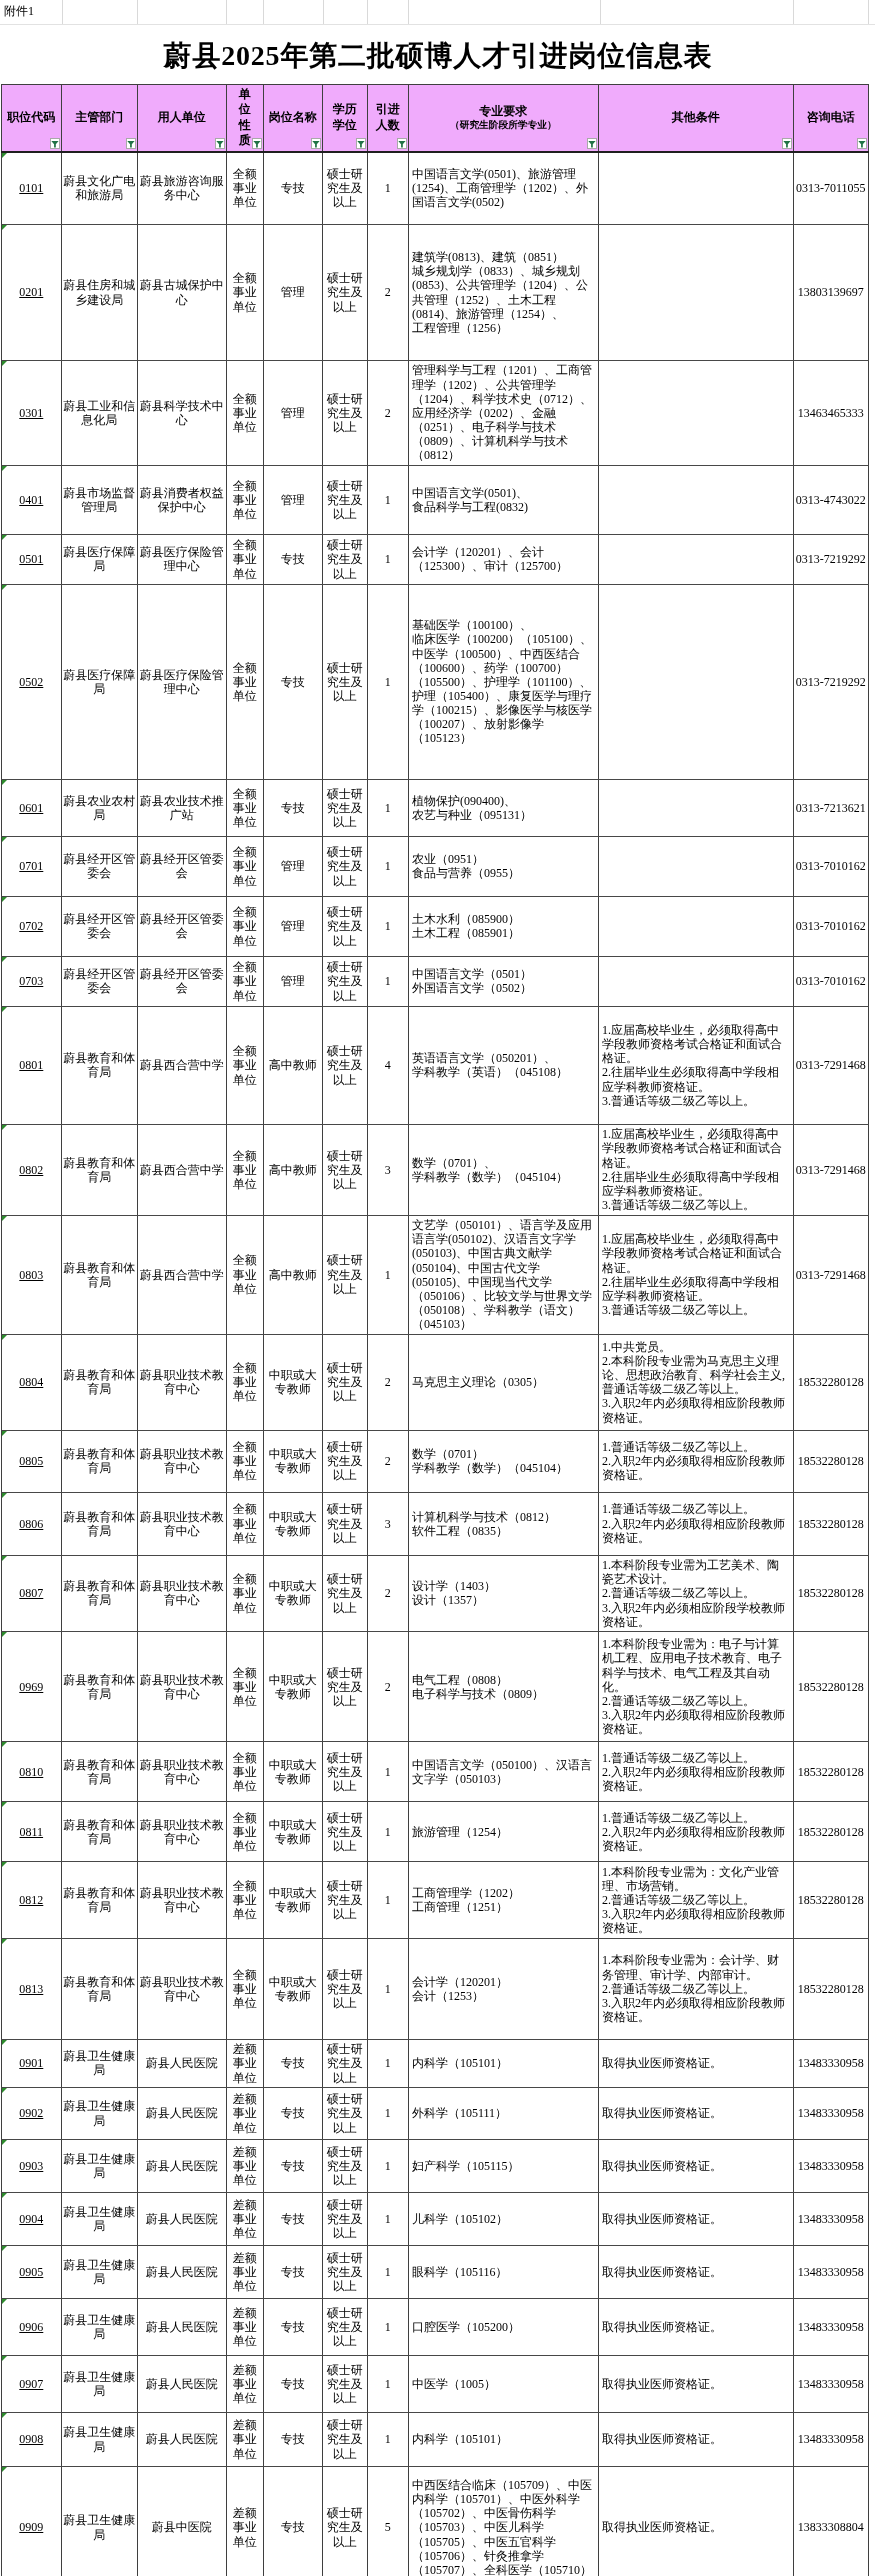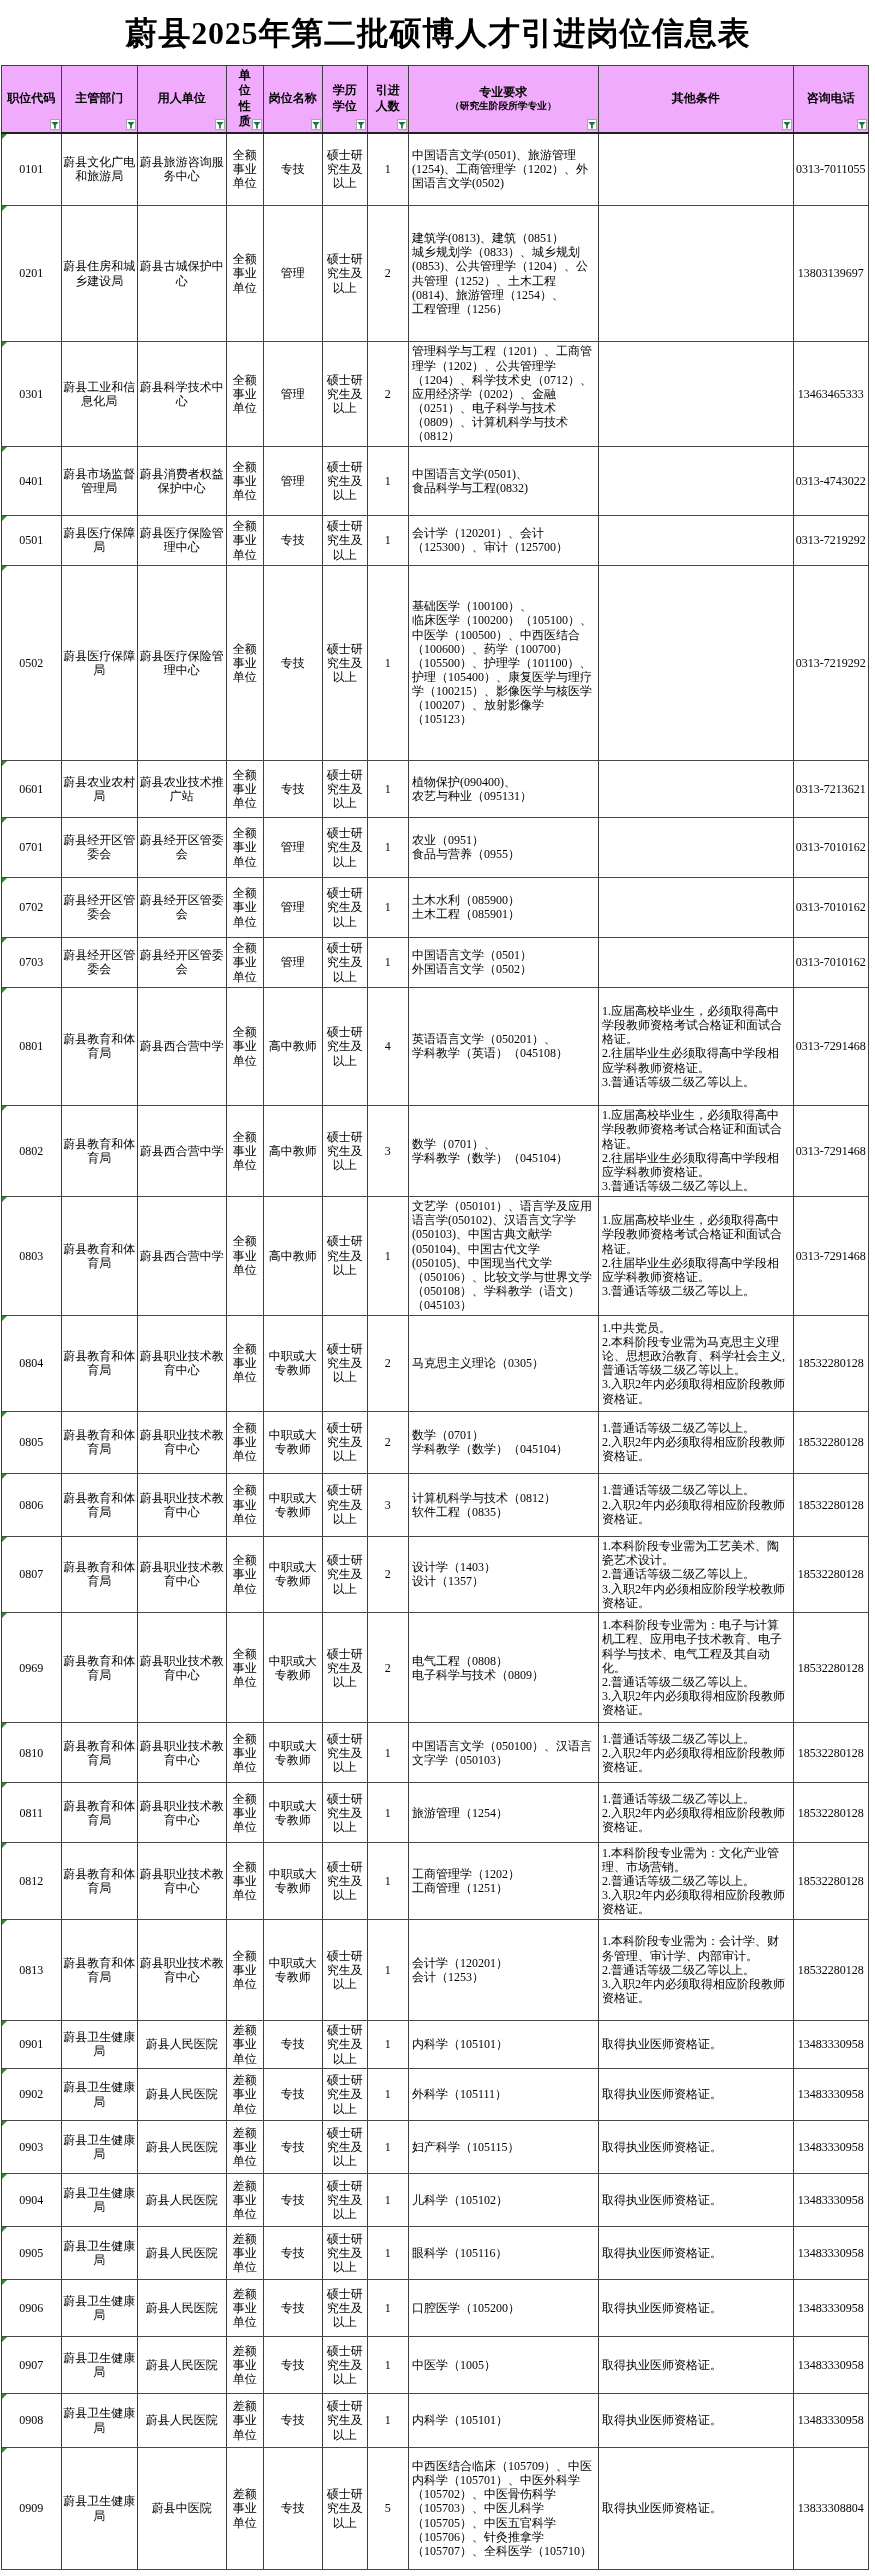--- a/index.html
+++ b/index.html
@@ -4,53 +4,66 @@
 <style>
   html,body{margin:0;padding:0;background:#fff;color:#000;}
   body{width:876px;font-family:"Liberation Serif","DejaVu Serif",serif;}
 
   
   .top-strip{position:relative;height:24px;border-bottom:0.8px solid #e2e2e2;}
   .top-strip .att-label{position:absolute;left:4px;top:3.2px;font-size:12px;}
   .gl{position:absolute;top:0;bottom:0;width:0.8px;background:#d9d9d9;}
 
   h1.page-title{margin:0;padding:12px 0 9px 0;text-align:center;
-    font-size:32px;font-weight:bold;letter-spacing:0.8px;}
+    font-size:28px;font-weight:bold;letter-spacing:0.8px;}
 
   table.positions{border-collapse:collapse;table-layout:fixed;width:867px;
     margin-left:0.8px;border:1.6px solid #1f1f1f;}
 
   th{border:0.8px solid #3f3f3f;border-bottom:2.4px solid #1f1f1f;
     font-size:12px;font-weight:bold;text-align:center;vertical-align:middle;
     position:relative;height:45px;padding:1.6px;line-height:1.3;background:#f0abfc;}
   th .sub{display:block;font-size:9.7px;font-weight:bold;}
   th.hc-unit,th.hc-count{padding:1.6px 8px;}
   th.hc-degree{padding:1.6px 9px;}
 
   .filter-btn{position:absolute;right:0.8px;bottom:1.6px;width:10.5px;height:10.5px;
     background:#fff;border:0.8px solid #a9a9a9;box-sizing:border-box;cursor:pointer;}
   .filter-btn::before{content:"";position:absolute;left:0.8px;top:1.6px;width:7.3px;height:6.5px;
     background:#217346;
     clip-path:polygon(0 0,100% 0,62% 48%,62% 100%,38% 100%,38% 48%);}
 
   td{border:0.8px solid #3f3f3f;border-top:1.6px solid #474747;border-bottom:1.6px solid #474747;
     font-size:12px;line-height:1.18;text-align:center;vertical-align:middle;
     padding:2.4px 3.2px;overflow:hidden;}
-  td.c-code{position:relative;}
+  td.c-code{position:relative;text-decoration:underline;}
   td.c-code::before{content:"";position:absolute;top:0;left:0;
     border-top:5.7px solid #2e8b2e;border-right:5.7px solid transparent;}
   td.c-majors,td.c-other{text-align:left;white-space:pre-line;}
   td.c-department,td.c-employer{padding:2.4px 0.8px;}
   td.c-phone{white-space:nowrap;font-size:12px;padding:2.4px 0;}
 </style>
 </head>
 <body>
 
 <div>
 
+  <div class="top-strip">
+    <span class="att-label">附件1</span>
+    <i class="gl" style="left:62px"></i>
+    <i class="gl" style="left:137px"></i>
+    <i class="gl" style="left:226px"></i>
+    <i class="gl" style="left:263px"></i>
+    <i class="gl" style="left:323px"></i>
+    <i class="gl" style="left:367px"></i>
+    <i class="gl" style="left:408px"></i>
+    <i class="gl" style="left:600px"></i>
+    <i class="gl" style="left:793px"></i>
+    <i class="gl" style="left:868px"></i>
+  </div>
 
   <h1 class="page-title">蔚县2025年第二批硕博人才引进岗位信息表</h1>
 
   <table class="positions">
     <colgroup>
       <col style="width:60px">
         <col style="width:76px">
         <col style="width:89px">
       <col style="width:37px">
         <col style="width:59px">

